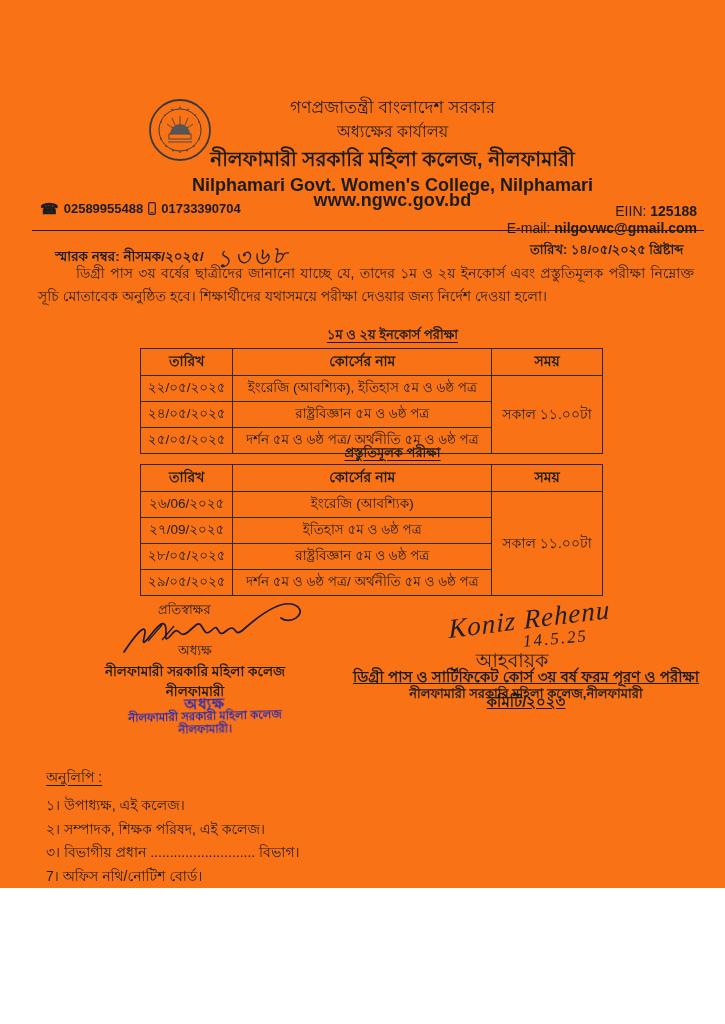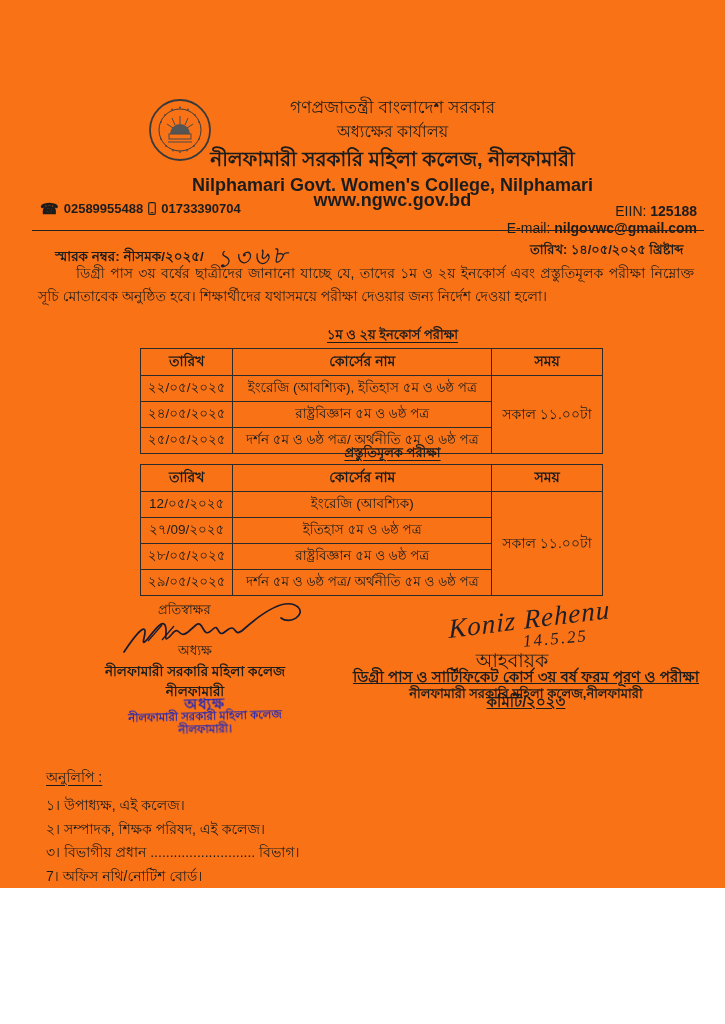--- a/index.html
+++ b/index.html
@@ -199,21 +199,21 @@
       </colgroup>
     <thead>
       <tr>
         <th>তারিখ</th>
         <th>কোর্সের নাম</th>
         <th>সময়</th>
       </tr>
     </thead>
     <tbody>
         <tr>
-          <td>12/০৫/২০২৫</td>
+          <td>২৬/06/২০২৫</td>
           <td>ইংরেজি (আবশ্যিক)</td>
           <td rowspan="4" class="time-cell">সকাল ১১.০০টা</td>
         </tr>
         <tr>
           <td>২৭/09/২০২৫</td>
           <td>ইতিহাস ৫ম ও ৬ষ্ঠ পত্র</td>
         </tr>
         <tr>
           <td>২৮/০৫/২০২৫</td>
           <td>রাষ্ট্রবিজ্ঞান ৫ম ও ৬ষ্ঠ পত্র</td>

